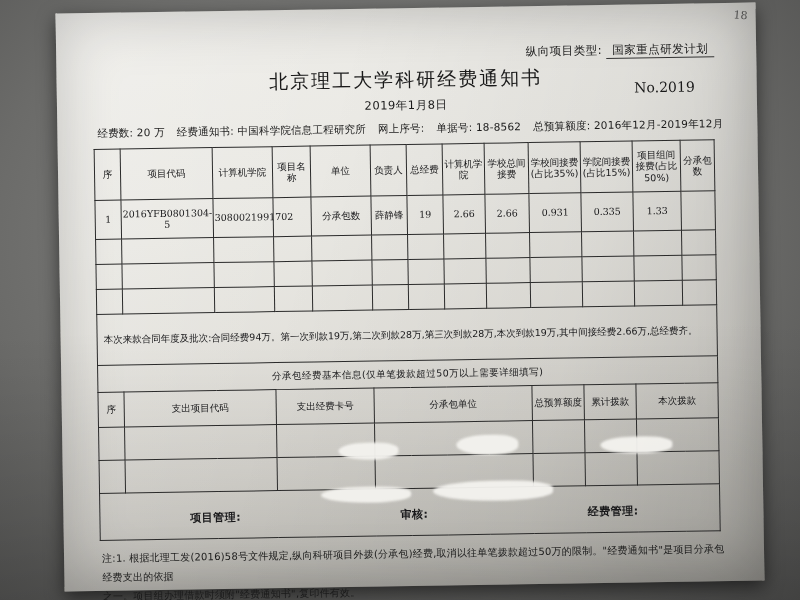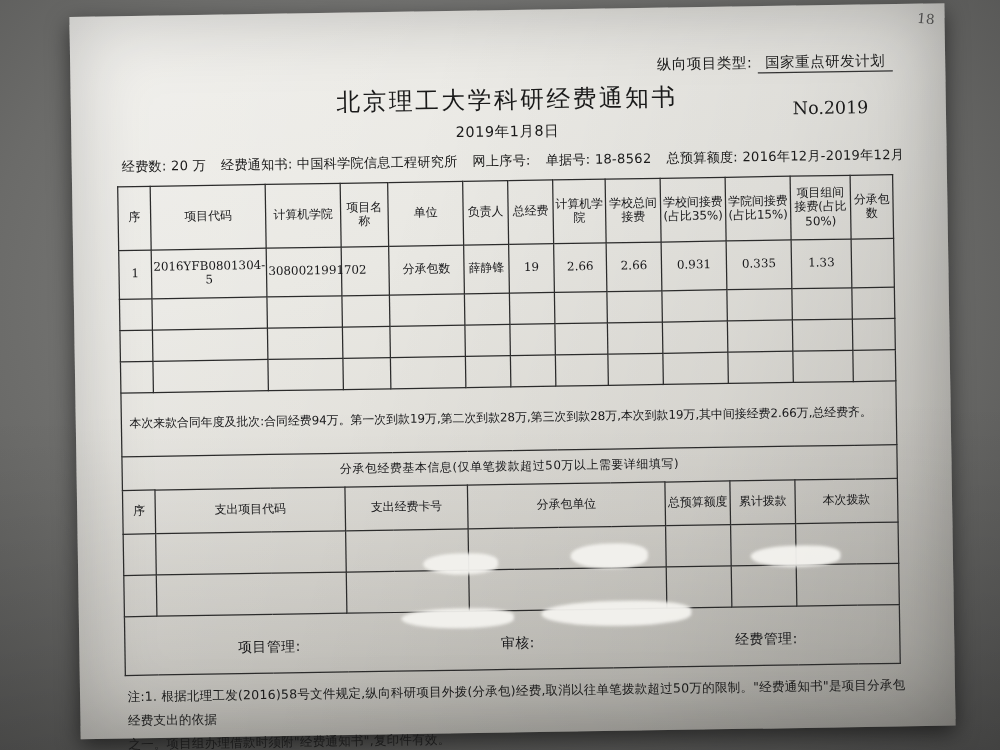--- a/index.html
+++ b/index.html
@@ -156,21 +156,21 @@
     padding-left: 10px !important;
     font-size: 11px;
     position: relative;
   }
   .sign-flex {
     display: flex;
     justify-content: space-around;
     align-items: flex-start;
     padding-top: 6px;
   }
-  .sign-item { font-size: 11px; letter-spacing: 0.5px; }
+  .sign-item { font-size: 11px; letter-spacing: 0.5px; font-weight: bold; }
 
   
   .smudge {
     position: absolute;
     background: #f4f3ef;
     border-radius: 50% 40% 45% 55%;
     filter: blur(1.2px);
     opacity: 0.95;
     pointer-events: none;
   }

